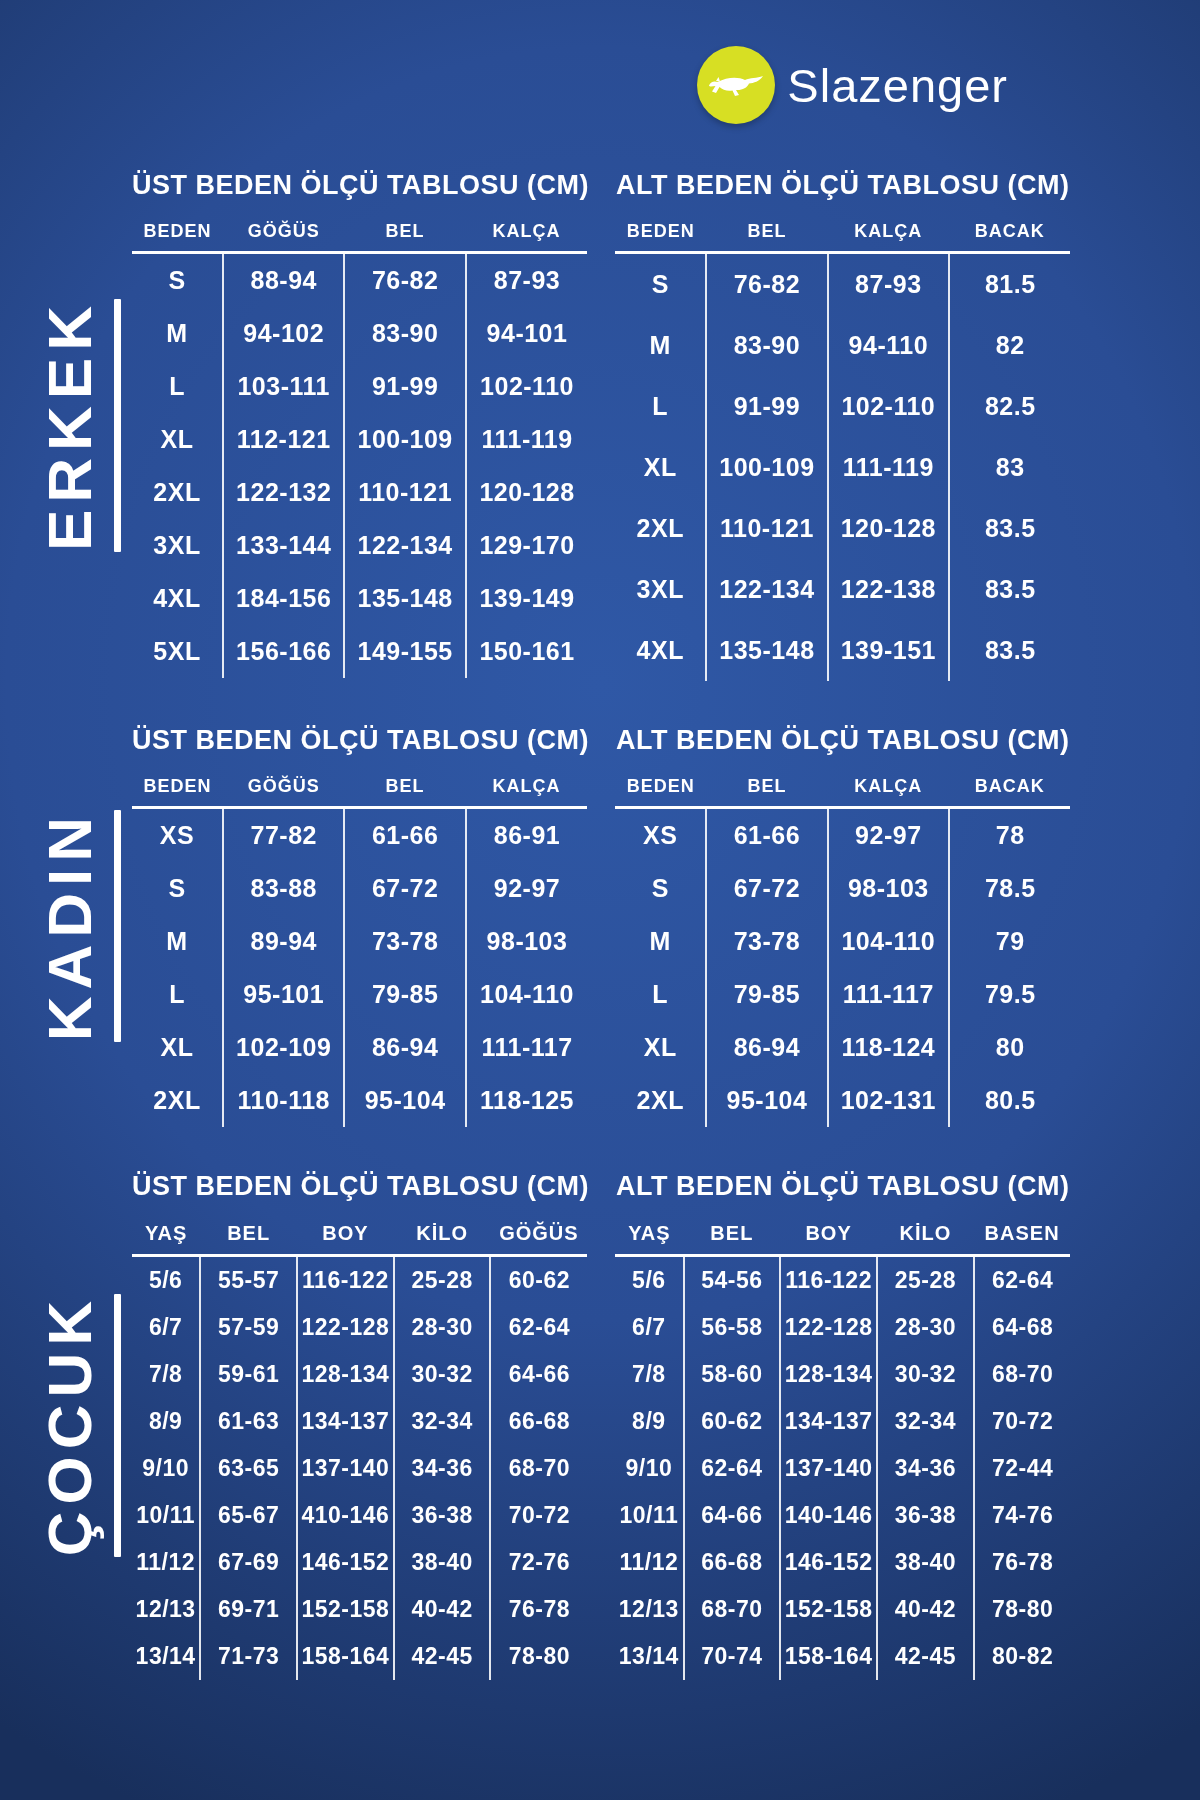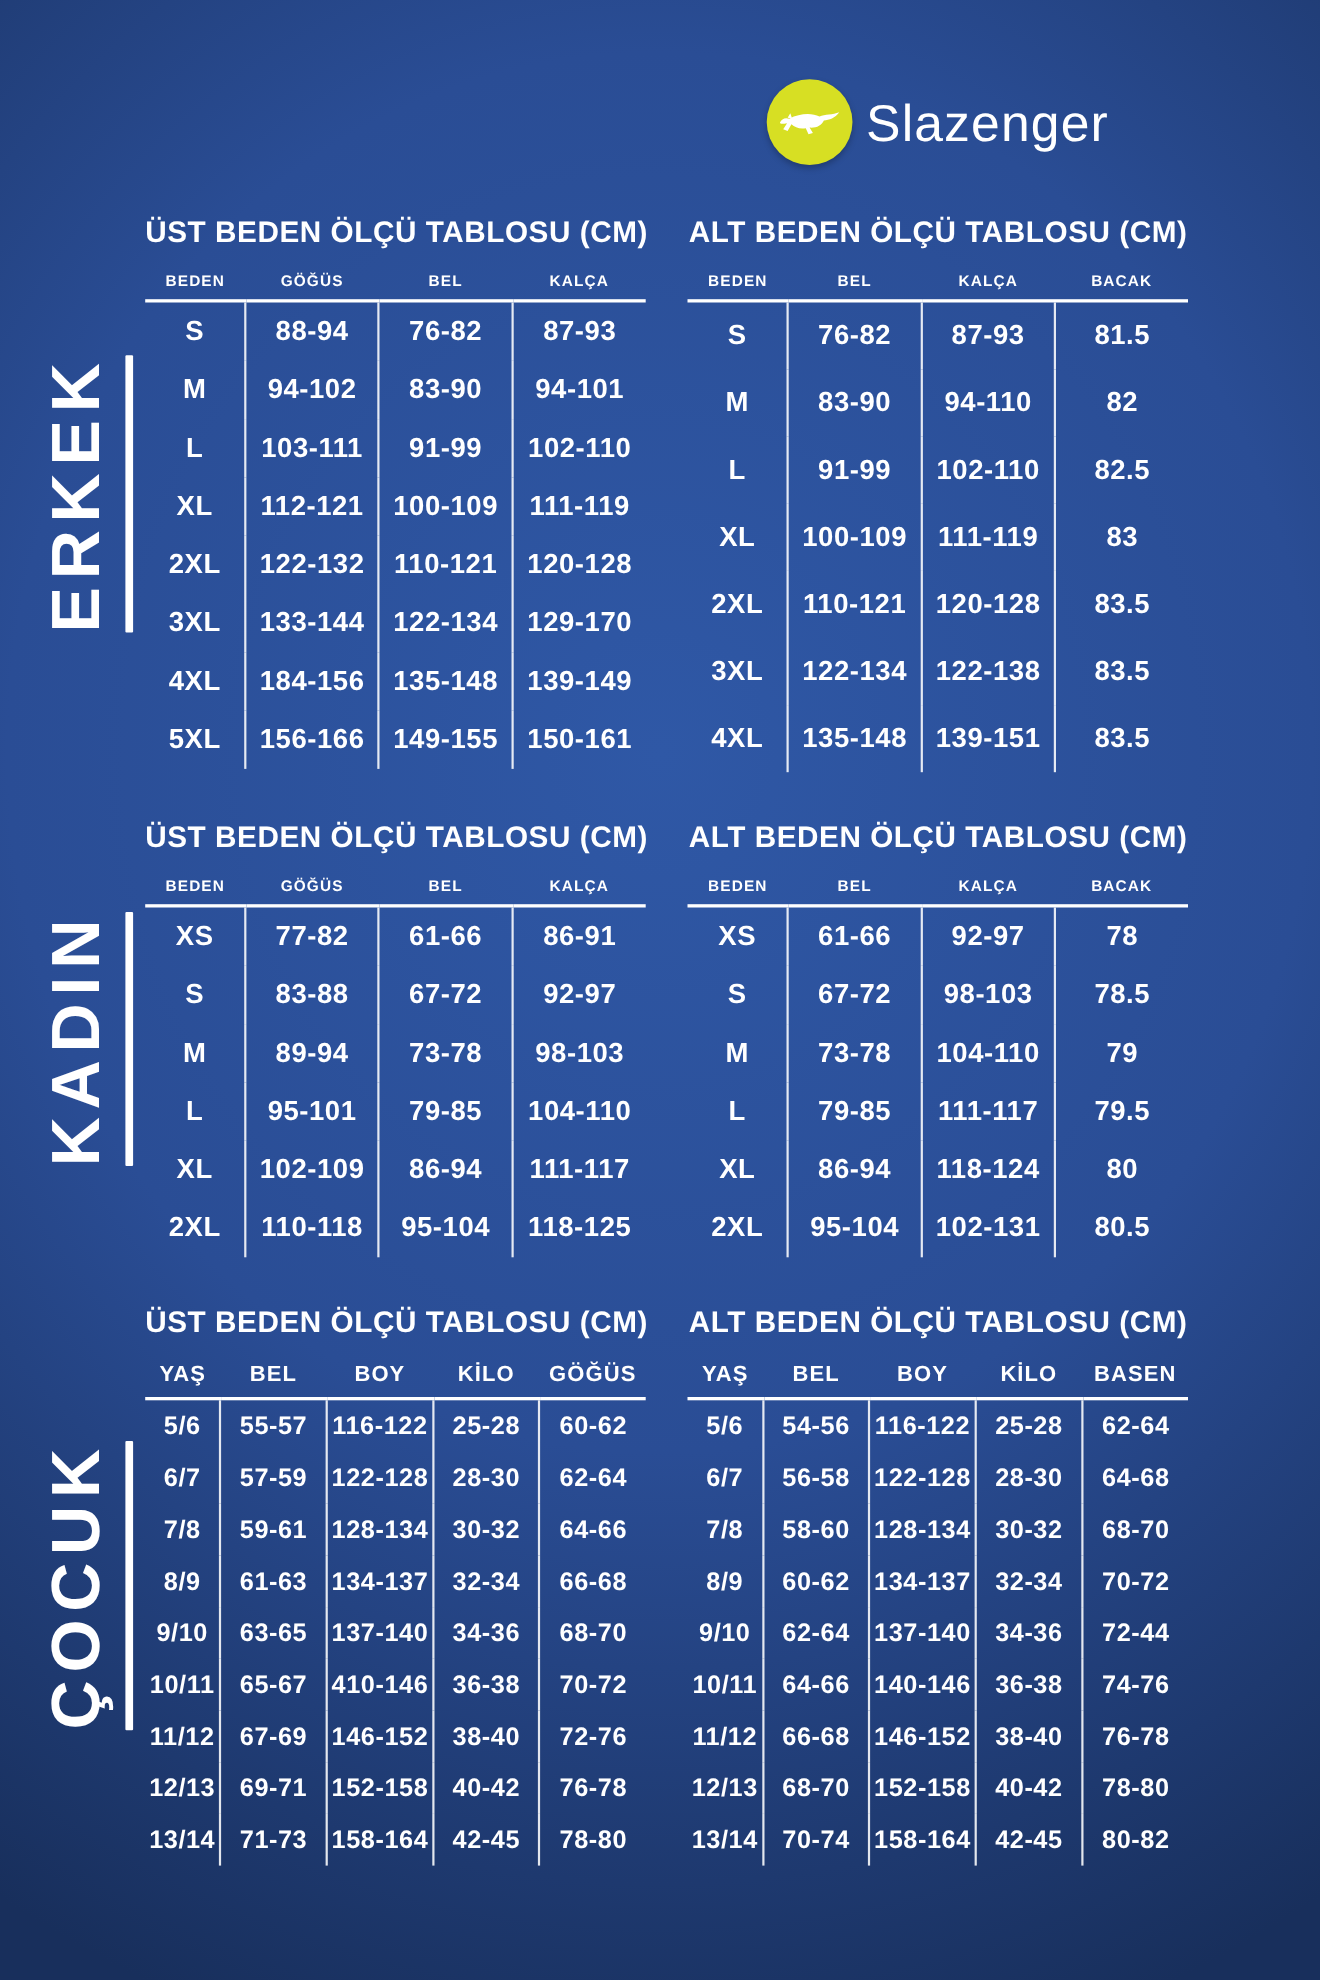--- a/index.html
+++ b/index.html
@@ -10,52 +10,52 @@
   html,body{margin:0;padding:0;}
   body{background:#0e1f40;}
   .page{
     position:relative; width:1200px; height:1800px; overflow:hidden;
     margin:0 auto;
     color:var(--text);
     font-family:"Liberation Sans","DejaVu Sans",sans-serif;
     background:radial-gradient(95% 68% at 50% 38%, var(--bg-light) 0%, var(--bg-mid) 52%, var(--bg-deep) 100%);
   }
   
-  .logo-row{display:flex; justify-content:flex-end; align-items:center; gap:12px; padding:72px 192px 0 0;}
+  .logo-row{display:flex; justify-content:flex-end; align-items:center; gap:12px; padding:46px 192px 0 0;}
   .logo-circle{
     width:78px; height:78px; border-radius:50%;
     background:var(--logo-yellow);
     display:flex; align-items:center; justify-content:center;
     box-shadow:0 3px 6px rgba(0,0,0,.25);
   }
   .logo-circle svg{width:60px; height:34px; display:block;}
   .logo-text{font-size:47px; font-weight:400; letter-spacing:1px; line-height:1;}
   
   .group{display:flex; align-items:center; padding:0 175px 0 28px;}
   .group-erkek{margin-top:46px;}
   .group-kadin{margin-top:44px;}
   .group-cocuk{margin-top:44px;}
   .side{width:104px; flex:0 0 104px; display:flex; justify-content:center; align-items:stretch; gap:13px;}
   .side-text{
     writing-mode:vertical-rl; transform:rotate(180deg);
     font-size:62px; font-weight:700; letter-spacing:7px; line-height:1;
     white-space:nowrap;
   }
   .side-bar{width:7px; background:var(--line); border-radius:1px;}
-  .tables{flex:1; display:flex; gap:38px;}
+  .tables{flex:1; display:flex; gap:28px;}
   .size-table{flex:1; min-width:0;}
   .tbl-title{
     text-align:center; font-size:27px; font-weight:700; letter-spacing:.5px;
     white-space:nowrap; margin-bottom:20px;
   }
   table{width:100%; border-collapse:collapse; table-layout:fixed;}
   col.col-size{width:20%;}
   .group-cocuk col.col-size{width:15%;}
   thead th{
-    font-size:14px; font-weight:700; letter-spacing:1px; text-align:center;
+    font-size:18px; font-weight:700; letter-spacing:1px; text-align:center;
     padding:0 2px 9px; border-bottom:3px solid var(--line);
   }
   tbody td{
     text-align:center; font-size:25px; font-weight:700; letter-spacing:.5px;
     padding:12px 3px;
   }
   tbody td + td{border-left:2px solid rgba(255,255,255,.88);}
   
   .group-erkek .size-table:nth-child(2) tbody td{padding-top:16px; padding-bottom:16px;}
   .group-kadin tbody td{padding-top:12px; padding-bottom:12px;}

